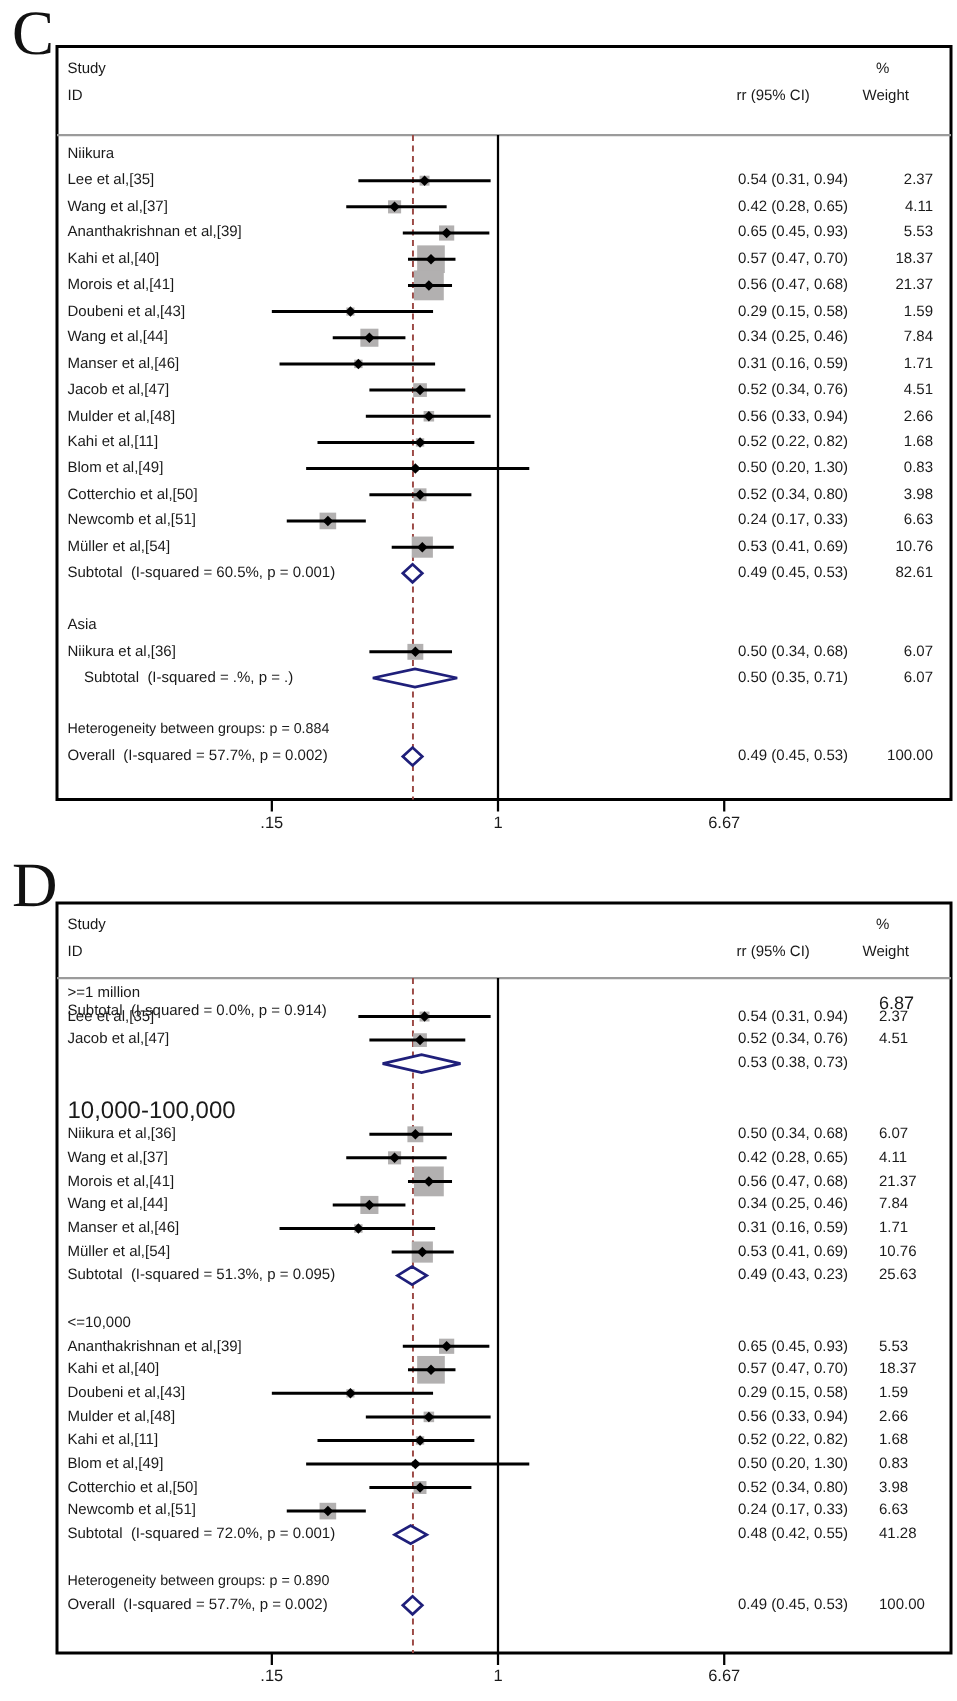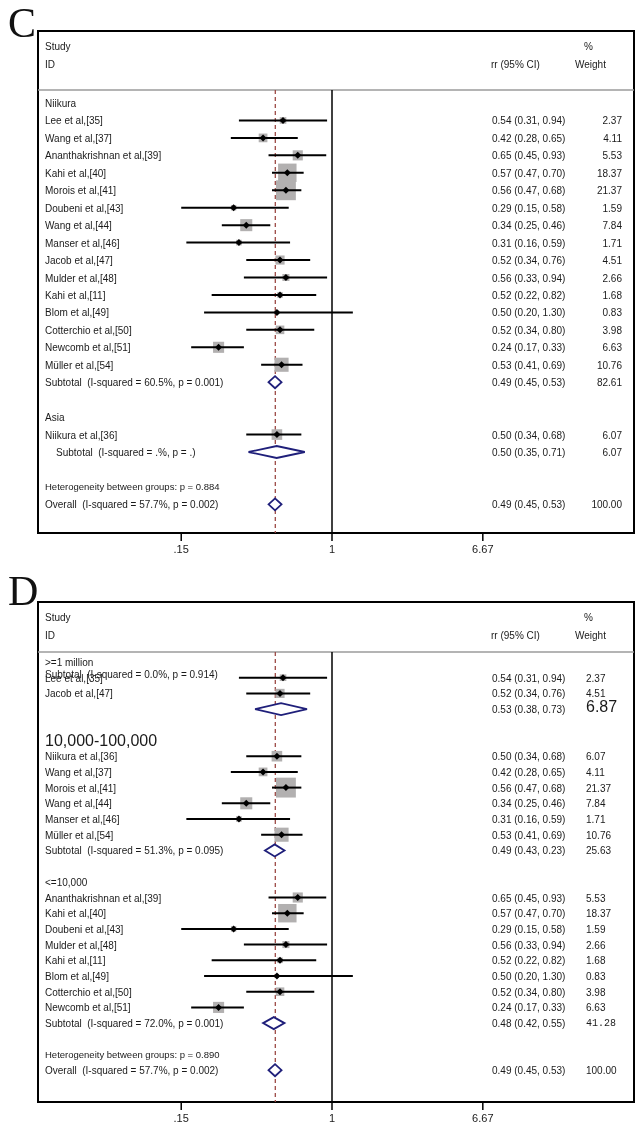--- a/index.html
+++ b/index.html
@@ -214,21 +214,21 @@
       <div class="t" style="font-size: 10px; top: 635px; left: 575px;">Weight</div>
       <div class="t" style="font-size: 10px; top: 662px; left: 45px;">&gt;=1 million</div>
       <div class="t" style="font-size: 10px; top: 677.7px; left: 45px;">Lee et al,[35]</div>
       <div class="t" style="font-size: 10px; top: 677.7px; left: 492px;">0.54 (0.31, 0.94)</div>
       <div class="t" style="font-size: 10px; top: 677.7px; left: 586px;">2.37</div>
       <div class="t" style="font-size: 10px; top: 693.4px; left: 45px;">Jacob et al,[47]</div>
       <div class="t" style="font-size: 10px; top: 693.4px; left: 492px;">0.52 (0.34, 0.76)</div>
       <div class="t" style="font-size: 10px; top: 693.4px; left: 586px;">4.51</div>
       <div class="t" style="font-size: 10px; top: 674px; left: 45px;">Subtotal  (I-squared = 0.0%, p = 0.914)</div>
       <div class="t" style="font-size: 10px; top: 709.1px; left: 492px;">0.53 (0.38, 0.73)</div>
-      <div class="t" style="font-size: 16px; top: 707px; left: 586px;">6.87</div>
+      <div class="t" style="font-size: 12px; top: 669px; left: 586px;">6.87</div>
       <div class="t" style="font-size: 16px; top: 740.5px; left: 45px;">10,000-100,000</div>
       <div class="t" style="font-size: 10px; top: 756.2px; left: 45px;">Niikura et al,[36]</div>
       <div class="t" style="font-size: 10px; top: 756.2px; left: 492px;">0.50 (0.34, 0.68)</div>
       <div class="t" style="font-size: 10px; top: 756.2px; left: 586px;">6.07</div>
       <div class="t" style="font-size: 10px; top: 771.9px; left: 45px;">Wang et al,[37]</div>
       <div class="t" style="font-size: 10px; top: 771.9px; left: 492px;">0.42 (0.28, 0.65)</div>
       <div class="t" style="font-size: 10px; top: 771.9px; left: 586px;">4.11</div>
       <div class="t" style="font-size: 10px; top: 787.6px; left: 45px;">Morois et al,[41]</div>
       <div class="t" style="font-size: 10px; top: 787.6px; left: 492px;">0.56 (0.47, 0.68)</div>
       <div class="t" style="font-size: 10px; top: 787.6px; left: 586px;">21.37</div>
@@ -264,19 +264,19 @@
       <div class="t" style="font-size: 10px; top: 976px; left: 492px;">0.50 (0.20, 1.30)</div>
       <div class="t" style="font-size: 10px; top: 976px; left: 586px;">0.83</div>
       <div class="t" style="font-size: 10px; top: 991.7px; left: 45px;">Cotterchio et al,[50]</div>
       <div class="t" style="font-size: 10px; top: 991.7px; left: 492px;">0.52 (0.34, 0.80)</div>
       <div class="t" style="font-size: 10px; top: 991.7px; left: 586px;">3.98</div>
       <div class="t" style="font-size: 10px; top: 1007.4px; left: 45px;">Newcomb et al,[51]</div>
       <div class="t" style="font-size: 10px; top: 1007.4px; left: 492px;">0.24 (0.17, 0.33)</div>
       <div class="t" style="font-size: 10px; top: 1007.4px; left: 586px;">6.63</div>
       <div class="t" style="font-size: 10px; top: 1023.1px; left: 45px;">Subtotal  (I-squared = 72.0%, p = 0.001)</div>
       <div class="t" style="font-size: 10px; top: 1023.1px; left: 492px;">0.48 (0.42, 0.55)</div>
-      <div class="t" style="font-size: 10px; top: 1023.1px; left: 586px; font-family: Liberation Mono, monospace;">41.28</div>
+      <div class="t" style="font-size: 10px; top: 1023.1px; left: 586px;">41.28</div>
       <div class="t" style="font-size: 9.5px; top: 1054.5px; left: 45px;">Heterogeneity between groups: p = 0.890</div>
       <div class="t" style="font-size: 10px; top: 1070.2px; left: 45px;">Overall  (I-squared = 57.7%, p = 0.002)</div>
       <div class="t" style="font-size: 10px; top: 1070.2px; left: 492px;">0.49 (0.45, 0.53)</div>
       <div class="t" style="font-size: 10px; top: 1070.2px; left: 586px;">100.00</div>
     </div>
 </div>
 
 </body></html>

